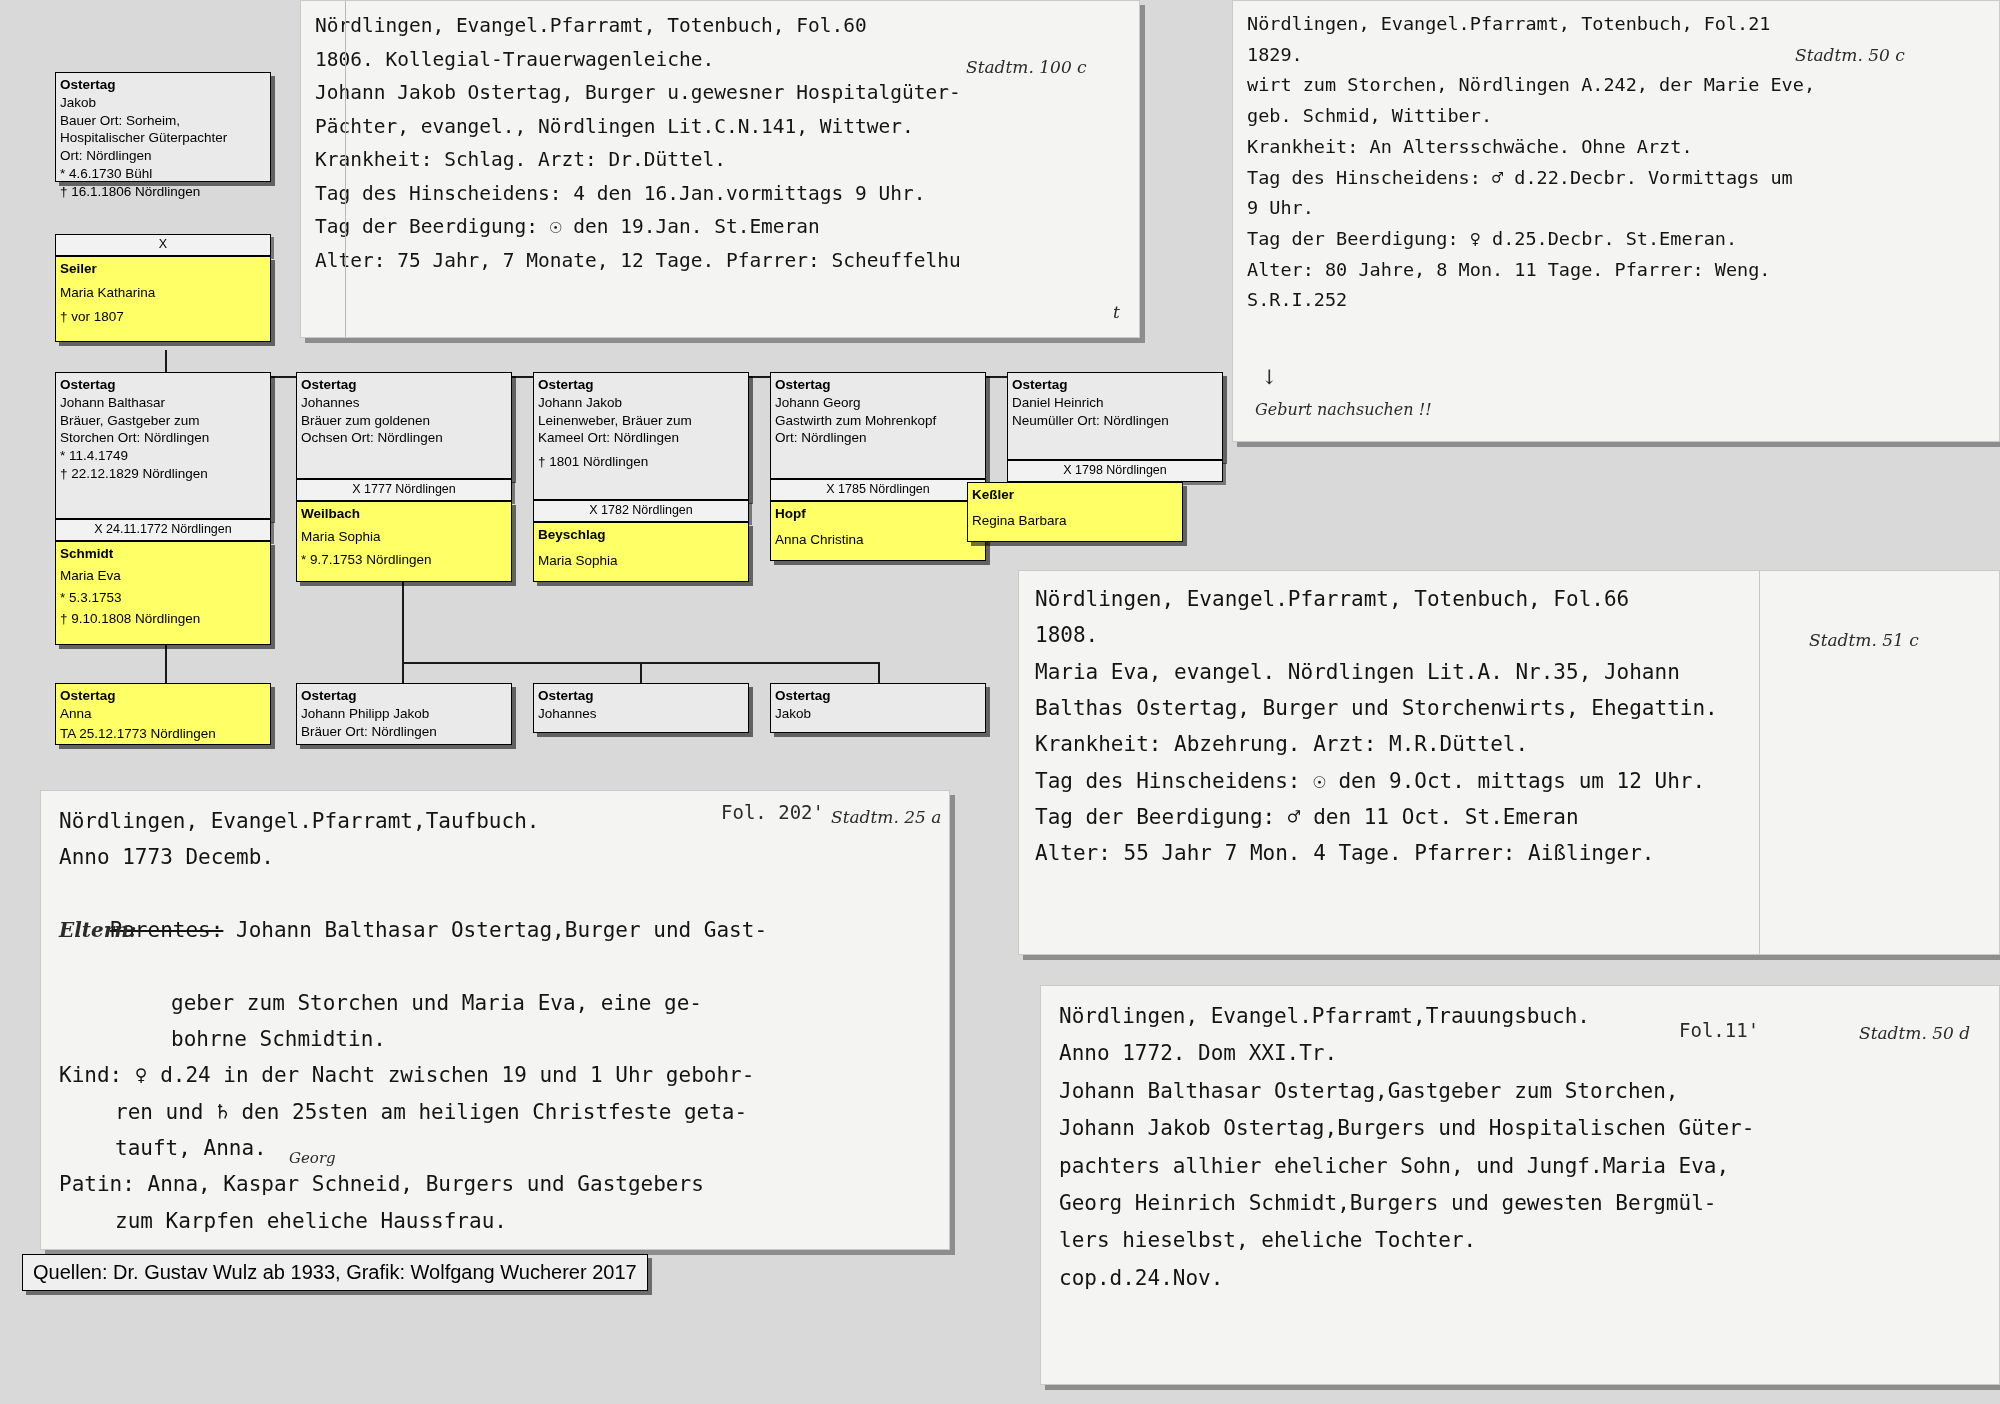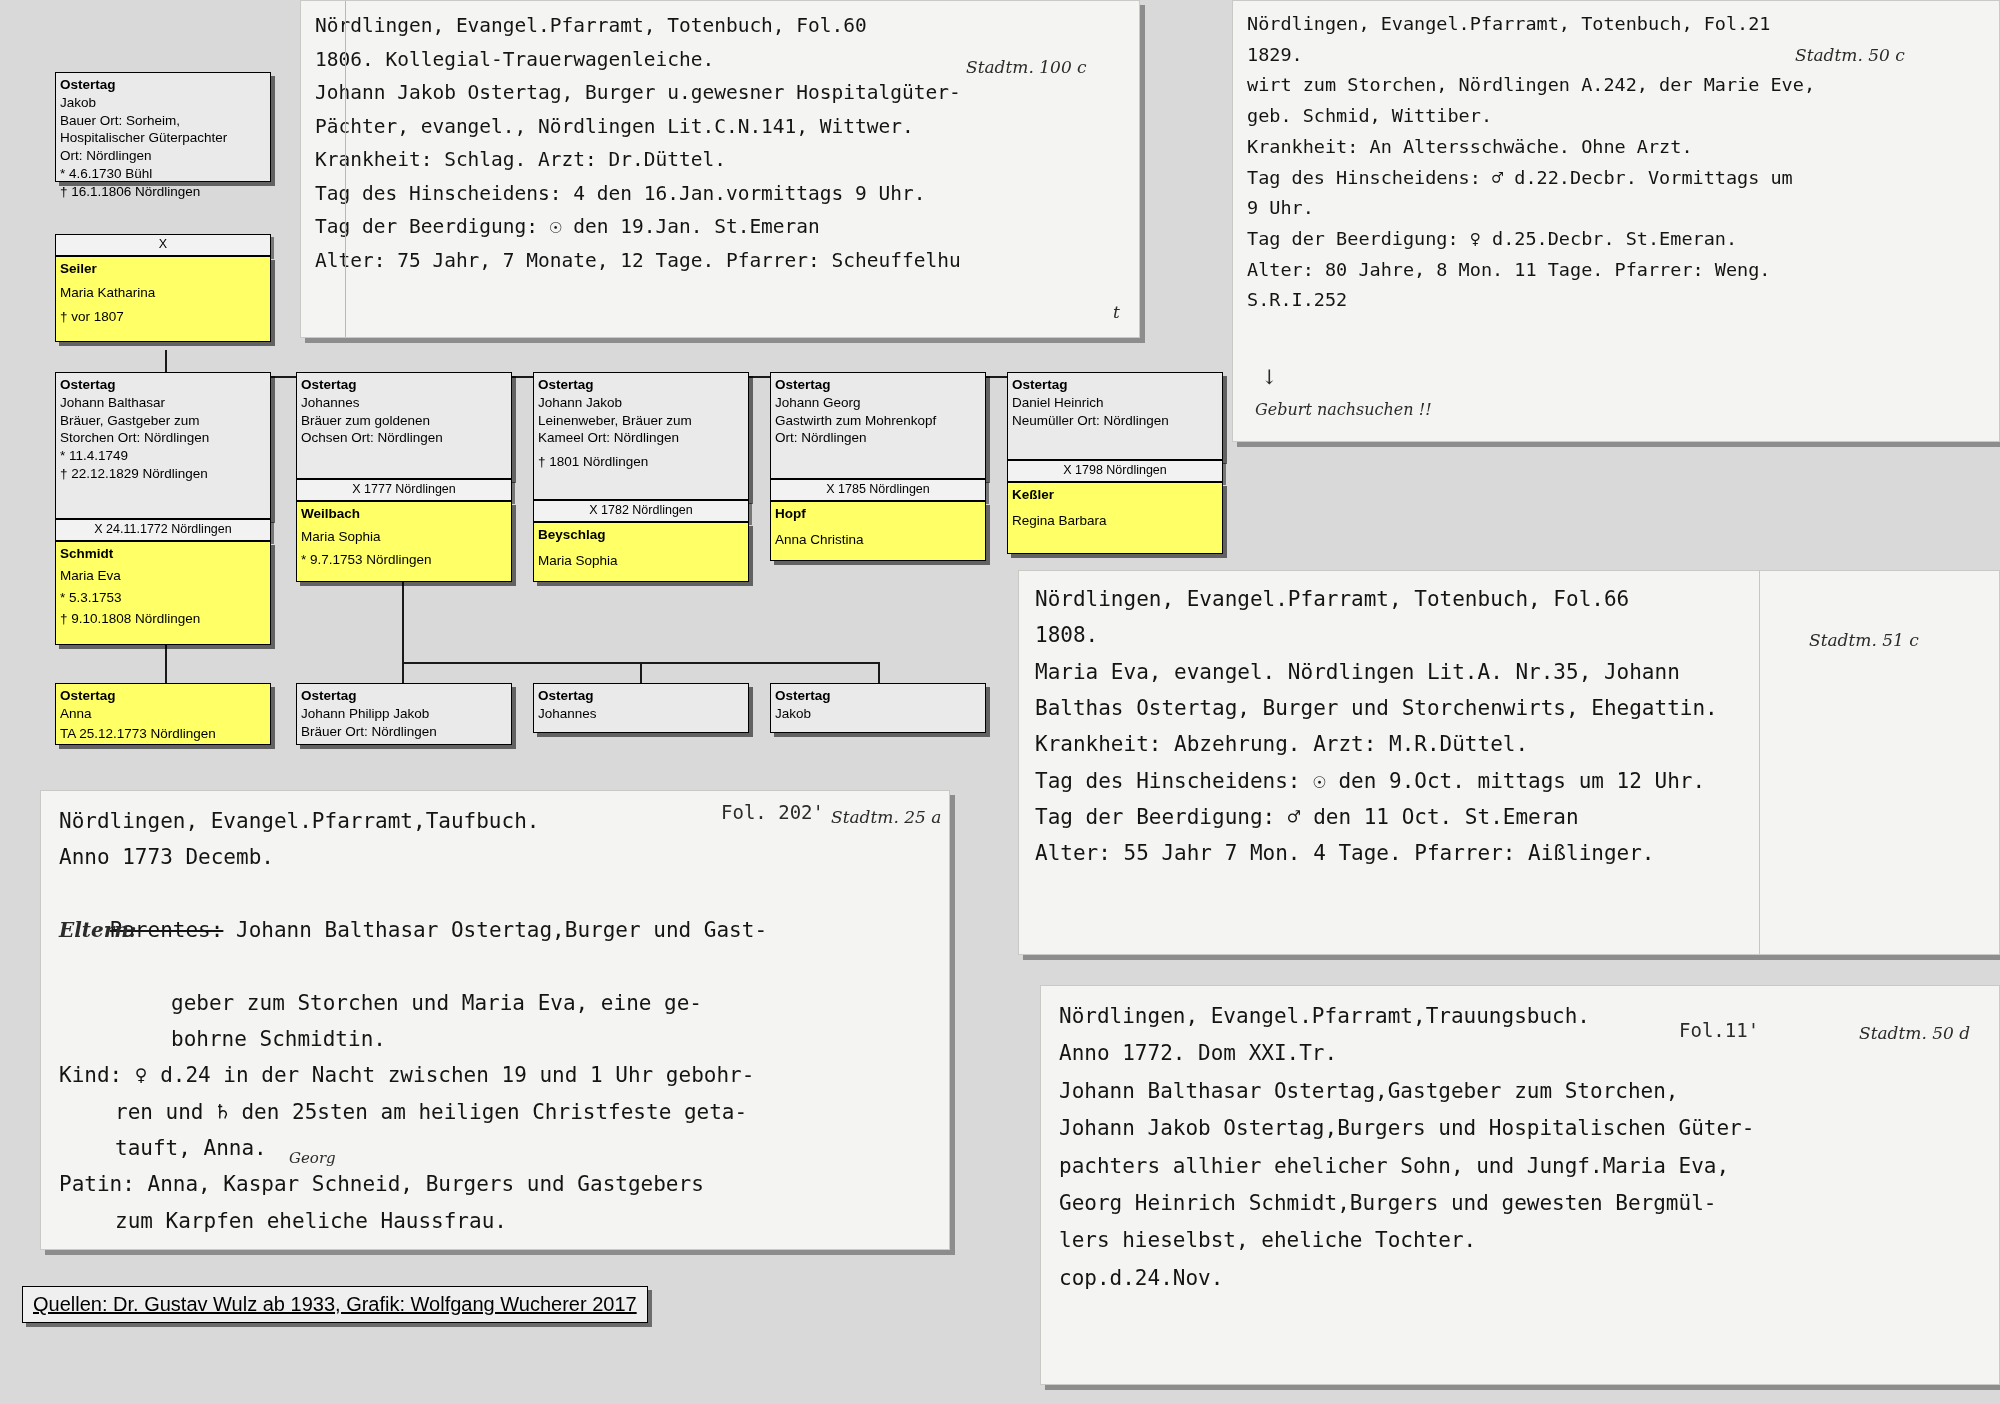--- a/index.html
+++ b/index.html
@@ -180,21 +180,21 @@
 </div>
 
 <div class="box grey" style="left:1007px;top:372px;width:216px;height:88px;">
   <div class="nm">Ostertag</div>
   <div>Daniel Heinrich</div>
   <div>Neumüller Ort: Nördlingen</div>
 </div>
 <div class="band" style="left:1007px;top:460px;width:216px;height:22px;">
   <span>X 1798 Nördlingen</span>
 </div>
-<div class="box yellow" style="left:1007px;top:482px;width:216px;height:72px;">
+<div class="box yellow" style="left:967px;top:482px;width:216px;height:60px;">
   <div class="nm">Keßler</div>
   <div style="height:8px"></div>
   <div>Regina Barbara</div>
 </div>
 
 <div class="box yellow" style="left:55px;top:683px;width:216px;height:62px;">
   <div class="nm">Ostertag</div>
   <div>Anna</div>
   <div style="height:2px"></div>
   <div>TA 25.12.1773 Nördlingen</div>
@@ -284,13 +284,13 @@
   <div class="ln">Johann Balthasar Ostertag,Gastgeber zum Storchen,</div>
   <div class="ln">Johann Jakob Ostertag,Burgers und Hospitalischen Güter-</div>
   <div class="ln">pachters allhier ehelicher Sohn, und Jungf.Maria Eva,</div>
   <div class="ln">Georg Heinrich Schmidt,Burgers und gewesten Bergmül-</div>
   <div class="ln">lers hieselbst, eheliche Tochter.</div>
   <div class="ln">cop.d.24.Nov.</div>
   <div class="note" style="left:638px;top:28px;font-family:'DejaVu Sans Mono',monospace;font-style:normal;font-size:19px;">Fol.11'</div>
   <div class="note" style="left:818px;top:32px;font-size:17px;">Stadtm. 50 d</div>
 </div>
 
-<div class="caption" style="left:22px;top:1286px;text-decoration:underline;">Quellen: Dr. Gustav Wulz ab 1933, Grafik: Wolfgang Wucherer 2017</div>
+<div class="caption" style="left:22px;top:1254px;">Quellen: Dr. Gustav Wulz ab 1933, Grafik: Wolfgang Wucherer 2017</div>
 
 </body></html>

